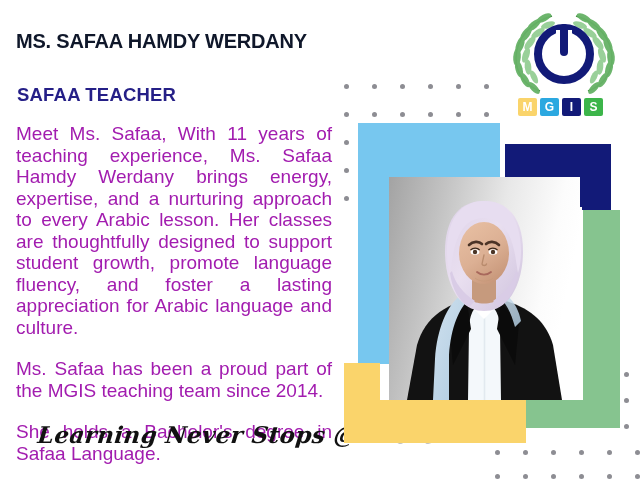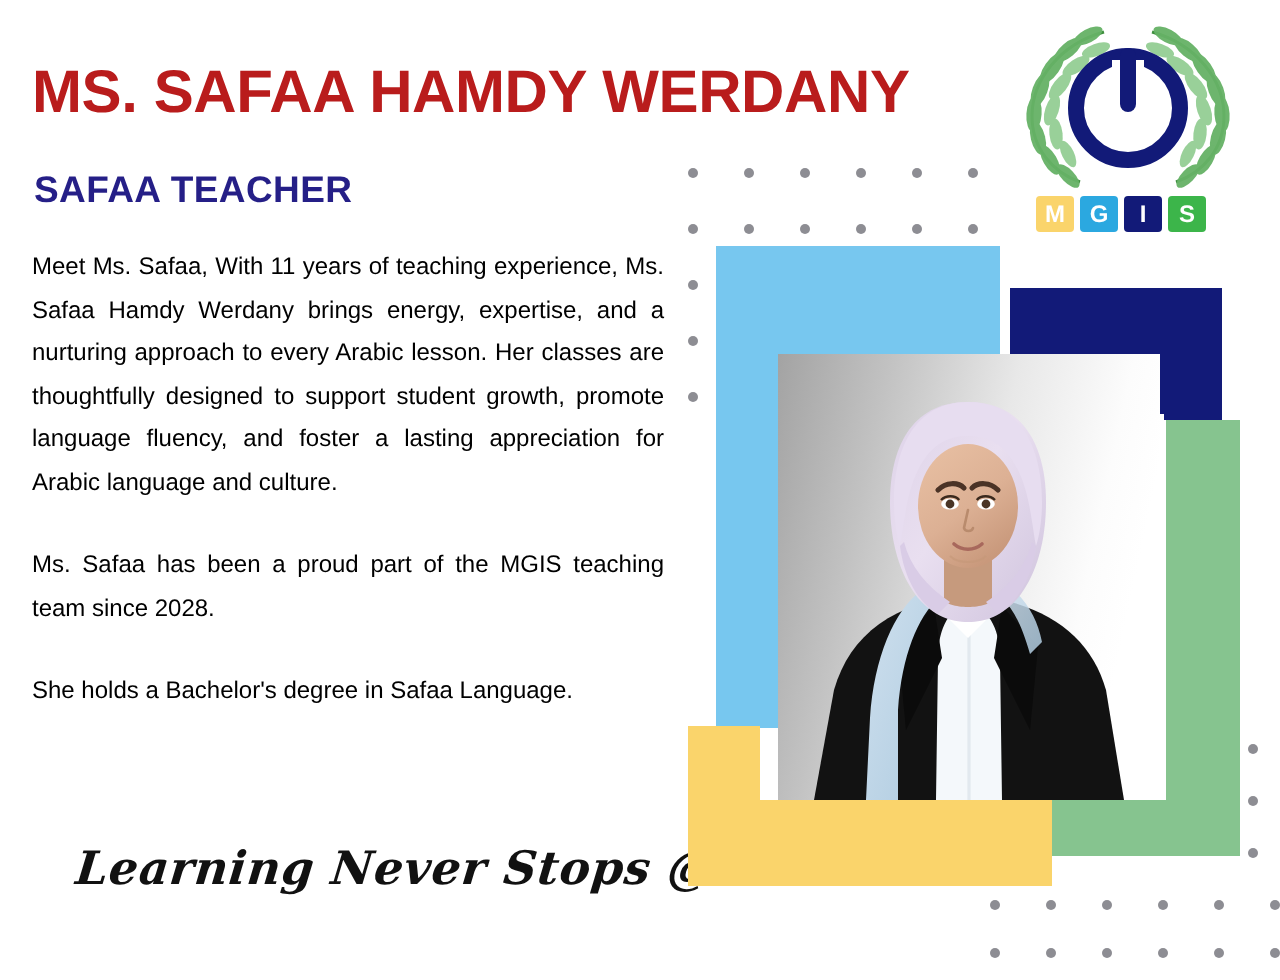--- a/index.html
+++ b/index.html
@@ -25,46 +25,46 @@
     left: 0;
     top: 0;
     width: 345px;
     height: 490px;
   }
   .page-title {
     position: absolute;
     left: 16px;
     top: 31px;
     width: 470px;
-    font-size: 30px;
+    font-size: 20px;
     font-weight: bold;
     letter-spacing: -0.2px;
-    color: #b91c1c;
+    color: #0f172a;
     line-height: 1.05;
     white-space: nowrap;
   }
   .page-subtitle {
     position: absolute;
     left: 17px;
     top: 85px;
     font-size: 18.5px;
     font-weight: bold;
     letter-spacing: 0.2px;
     color: #251f87;
     line-height: 1.1;
     white-space: nowrap;
   }
   .bio {
     position: absolute;
     left: 16px;
     top: 123px;
     width: 316px;
-    font-size: 12px;
+    font-size: 19px;
     line-height: 21.5px;
-    color: #000000;
+    color: #a21caf;
     text-align: justify;
     text-justify: inter-word;
   }
   .bio p {
     margin: 0 0 20px 0;
   }
   .bio p:last-child {
     margin-bottom: 0;
   }
 
@@ -212,21 +212,21 @@
 <div id="poster">
 
   <div class="left-col">
 
     <div class="page-title">MS. SAFAA HAMDY WERDANY</div>
 
     <div class="page-subtitle">SAFAA TEACHER</div>
 
     <div class="bio">
       <p>Meet Ms. Safaa, With 11 years of teaching experience, Ms. Safaa Hamdy Werdany brings energy, expertise, and a nurturing approach to every Arabic lesson. Her classes are thoughtfully designed to support student growth, promote language fluency, and foster a lasting appreciation for Arabic language and culture.</p>
-      <p>Ms. Safaa has been a proud part of the MGIS teaching team since 2028.</p>
+      <p>Ms. Safaa has been a proud part of the MGIS teaching team since 2014.</p>
       <p>She holds a Bachelor's degree in Safaa Language.</p>
     </div>
 
     <div class="tagline">Learning Never Stops @ MGIS</div>
   </div>
 
   <div class="collage">
 
     <div class="dots" id="dots-top">
         <span style="left: 14px; top: 84px;"></span>

